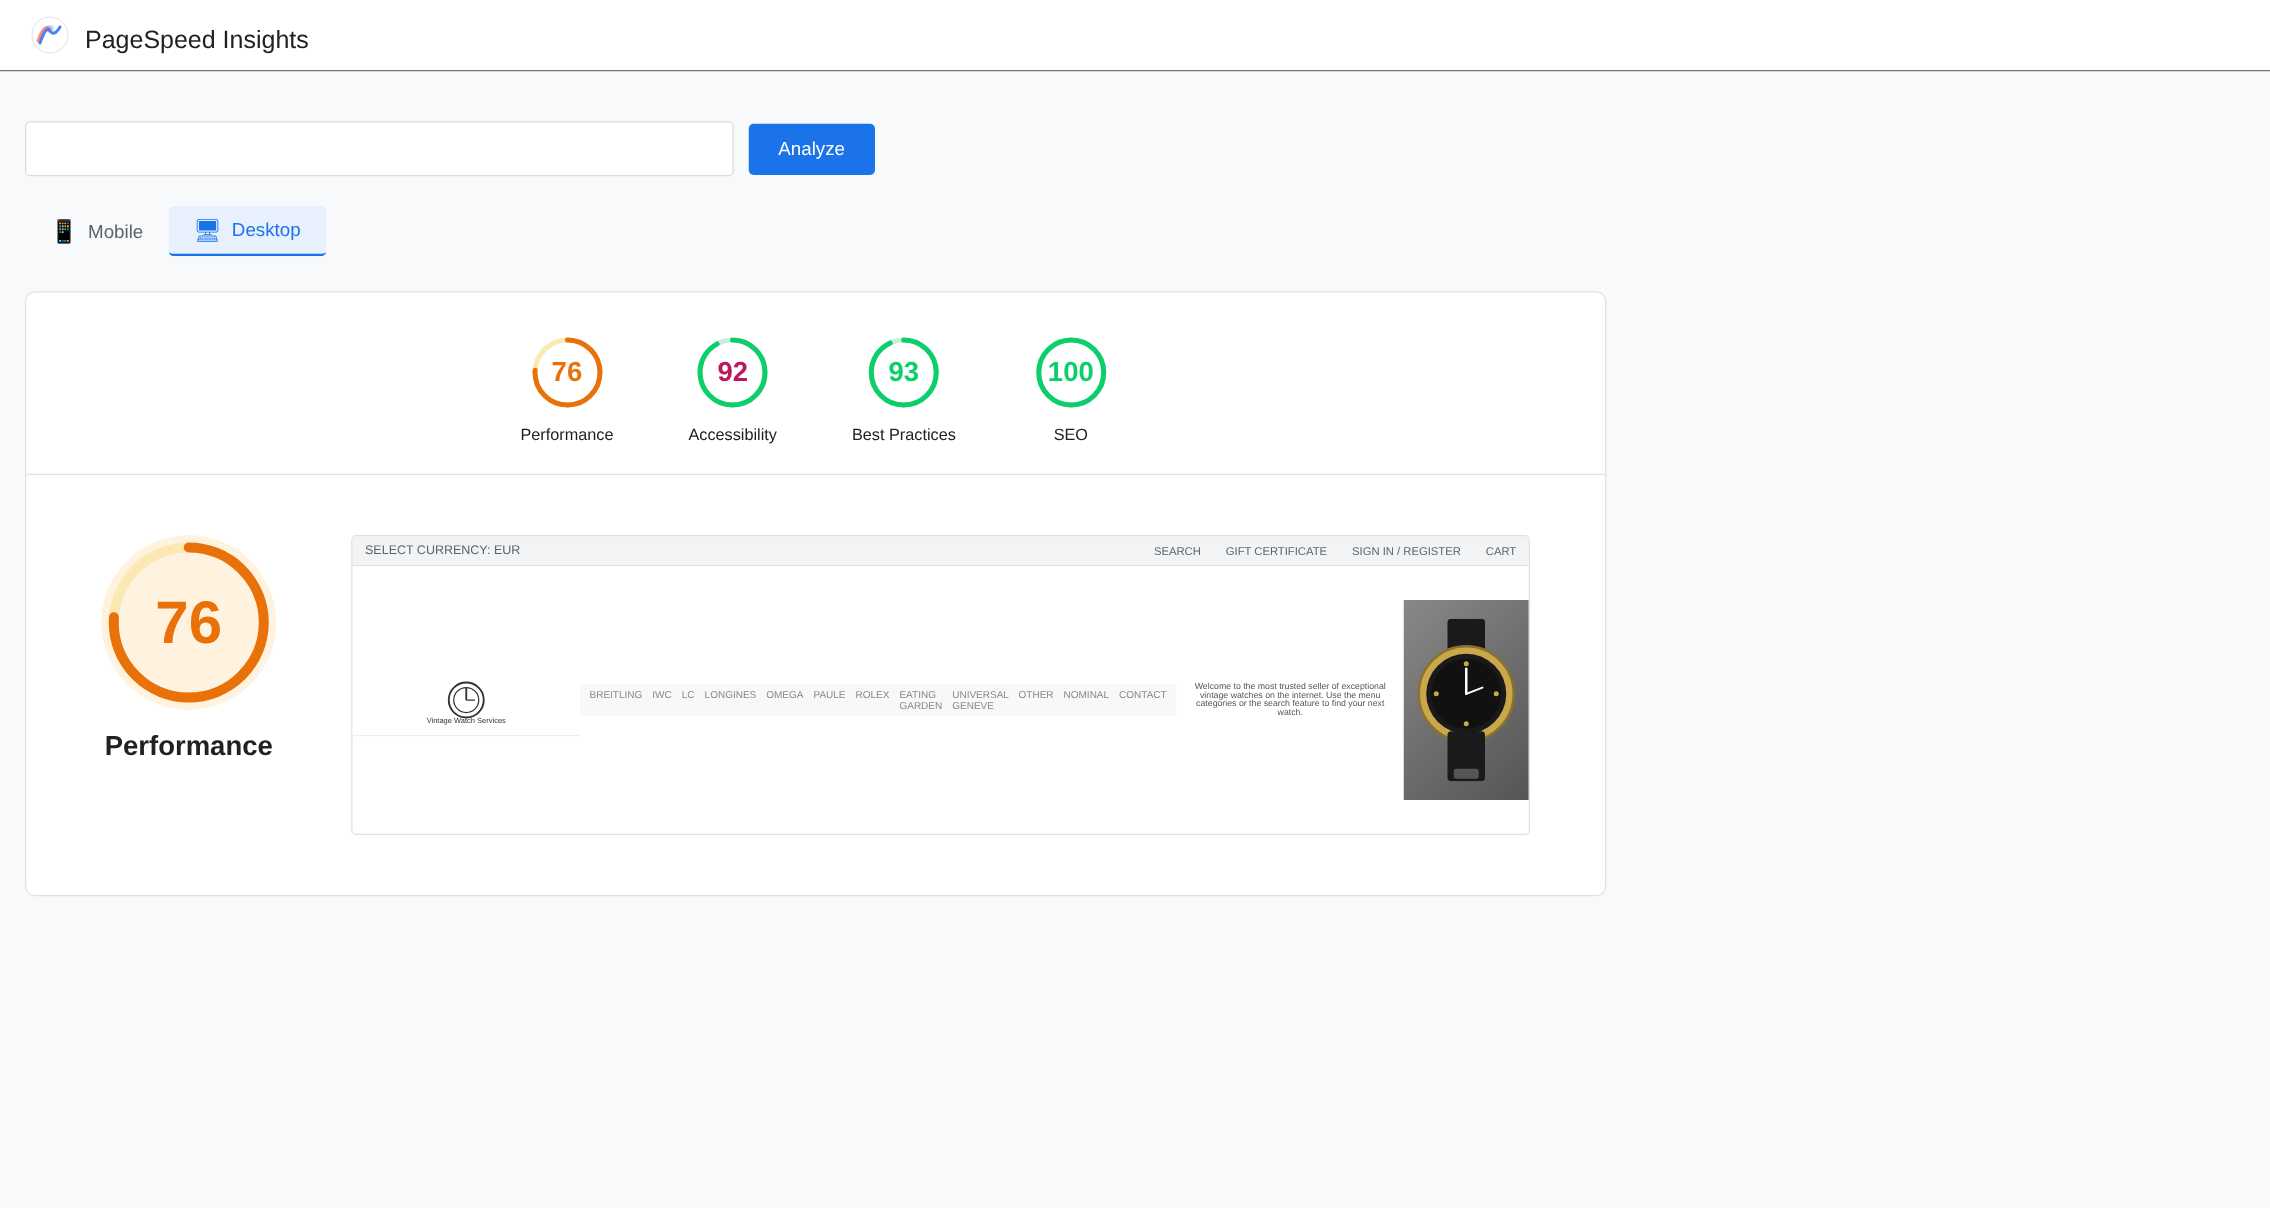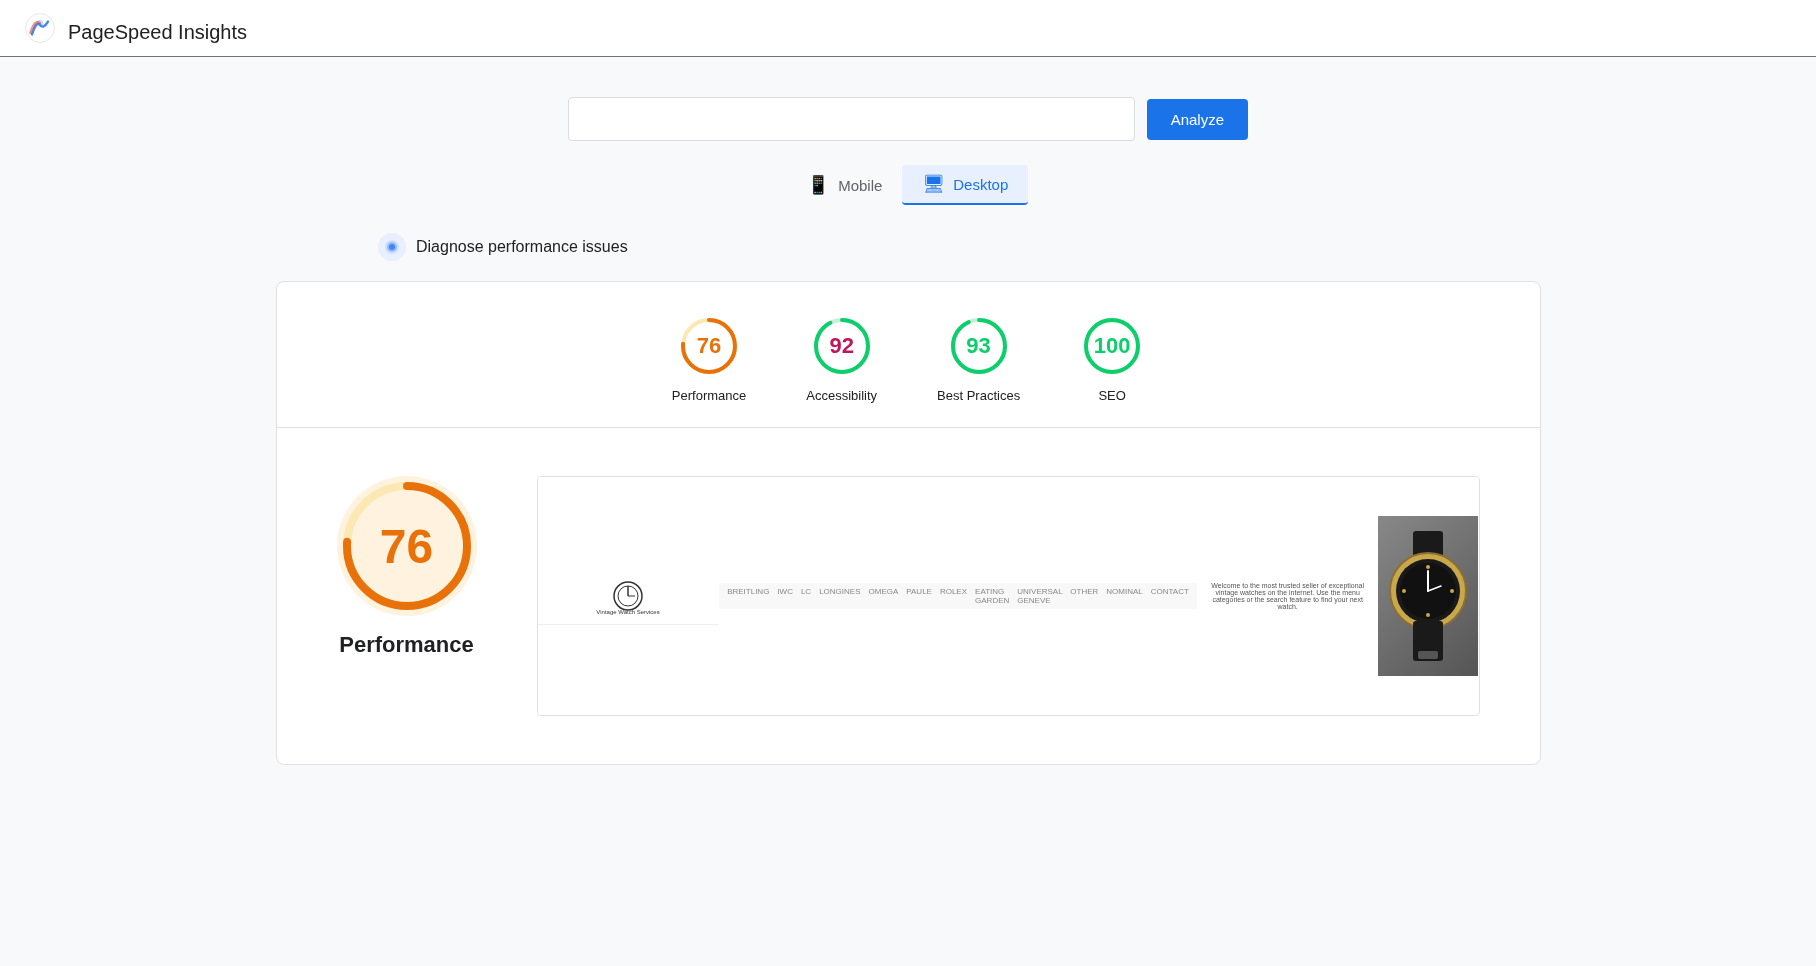--- a/index.html
+++ b/index.html
@@ -26,21 +26,20 @@
     .header-title {
       font-size: 20px;
       font-weight: 500;
       color: #202124;
     }
 
     
     .main {
       display: flex;
       flex-direction: column;
-      align-items: center;
       padding: 40px 20px;
     }
 
     
     .search-row {
       display: flex;
       align-items: center;
       gap: 12px;
       width: 680px;
       max-width: 100%;
@@ -303,30 +302,20 @@
     <button class="device-option">
       <span class="device-icon">📱</span>
       <span>Mobile</span>
     </button>
     <button class="device-option active">
       <span class="device-icon">🖥</span>
       <span>Desktop</span>
     </button>
   </div>
 
-  <div class="diagnose-row">
-    <div class="diagnose-icon-wrap">
-      <svg width="16" height="16" viewBox="0 0 16 16">
-        <circle cx="8" cy="8" r="7" fill="#4285f4" opacity="0.15"></circle>
-        <circle cx="8" cy="8" r="5" fill="#4285f4" opacity="0.4"></circle>
-        <circle cx="8" cy="8" r="3" fill="#4285f4"></circle>
-      </svg>
-    </div>
-    <span class="diagnose-text">Diagnose performance issues</span>
-  </div>
 
   <div class="results-card">
 
     <div class="scores-row" id="scores-row">
     <div class="score-item">
     <div class="score-circle" style="color:#e8710a">
       <svg width="64" height="64" viewBox="0 0 64 64">
         <circle cx="32" cy="32" r="26" fill="none" stroke="#fce8b2" stroke-width="4"></circle>
         <circle cx="32" cy="32" r="26" fill="none" stroke="#e8710a" stroke-width="4" stroke-dasharray="124.2 39.2" stroke-linecap="round"></circle>
       </svg>
@@ -374,20 +363,29 @@
             <circle cx="70" cy="70" r="60" fill="none" stroke="#fce8b2" stroke-width="8"></circle>
 
             <circle cx="70" cy="70" r="60" fill="none" stroke="#e8710a" stroke-width="8" stroke-dasharray="286.5 90.5" stroke-linecap="round"></circle>
           </svg>
           <span class="large-score-num">76</span>
         </div>
         <span class="detail-title">Performance</span>
       </div>
 
       <div class="screenshot-preview">
+        <div class="screenshot-browser-bar">
+          <span>SELECT CURRENCY: EUR</span>
+          <span style="margin-left:auto; display:flex; gap:20px; font-size:9px">
+            <span>SEARCH</span>
+            <span>GIFT CERTIFICATE</span>
+            <span>SIGN IN / REGISTER</span>
+            <span>CART</span>
+          </span>
+        </div>
         <div class="screenshot-content">
           <div class="watch-site-header">
 
             <svg width="80" height="40" viewBox="0 0 80 40">
               <circle cx="40" cy="20" r="14" fill="none" stroke="#333" stroke-width="1.5"></circle>
               <circle cx="40" cy="20" r="10" fill="none" stroke="#333" stroke-width="1"></circle>
               <text x="40" y="38" text-anchor="middle" font-size="6" fill="#333">Vintage Watch Services</text>
 
               <line x1="40" y1="20" x2="40" y2="10" stroke="#333" stroke-width="1.5"></line>
               <line x1="40" y1="20" x2="47" y2="20" stroke="#333" stroke-width="1"></line>

